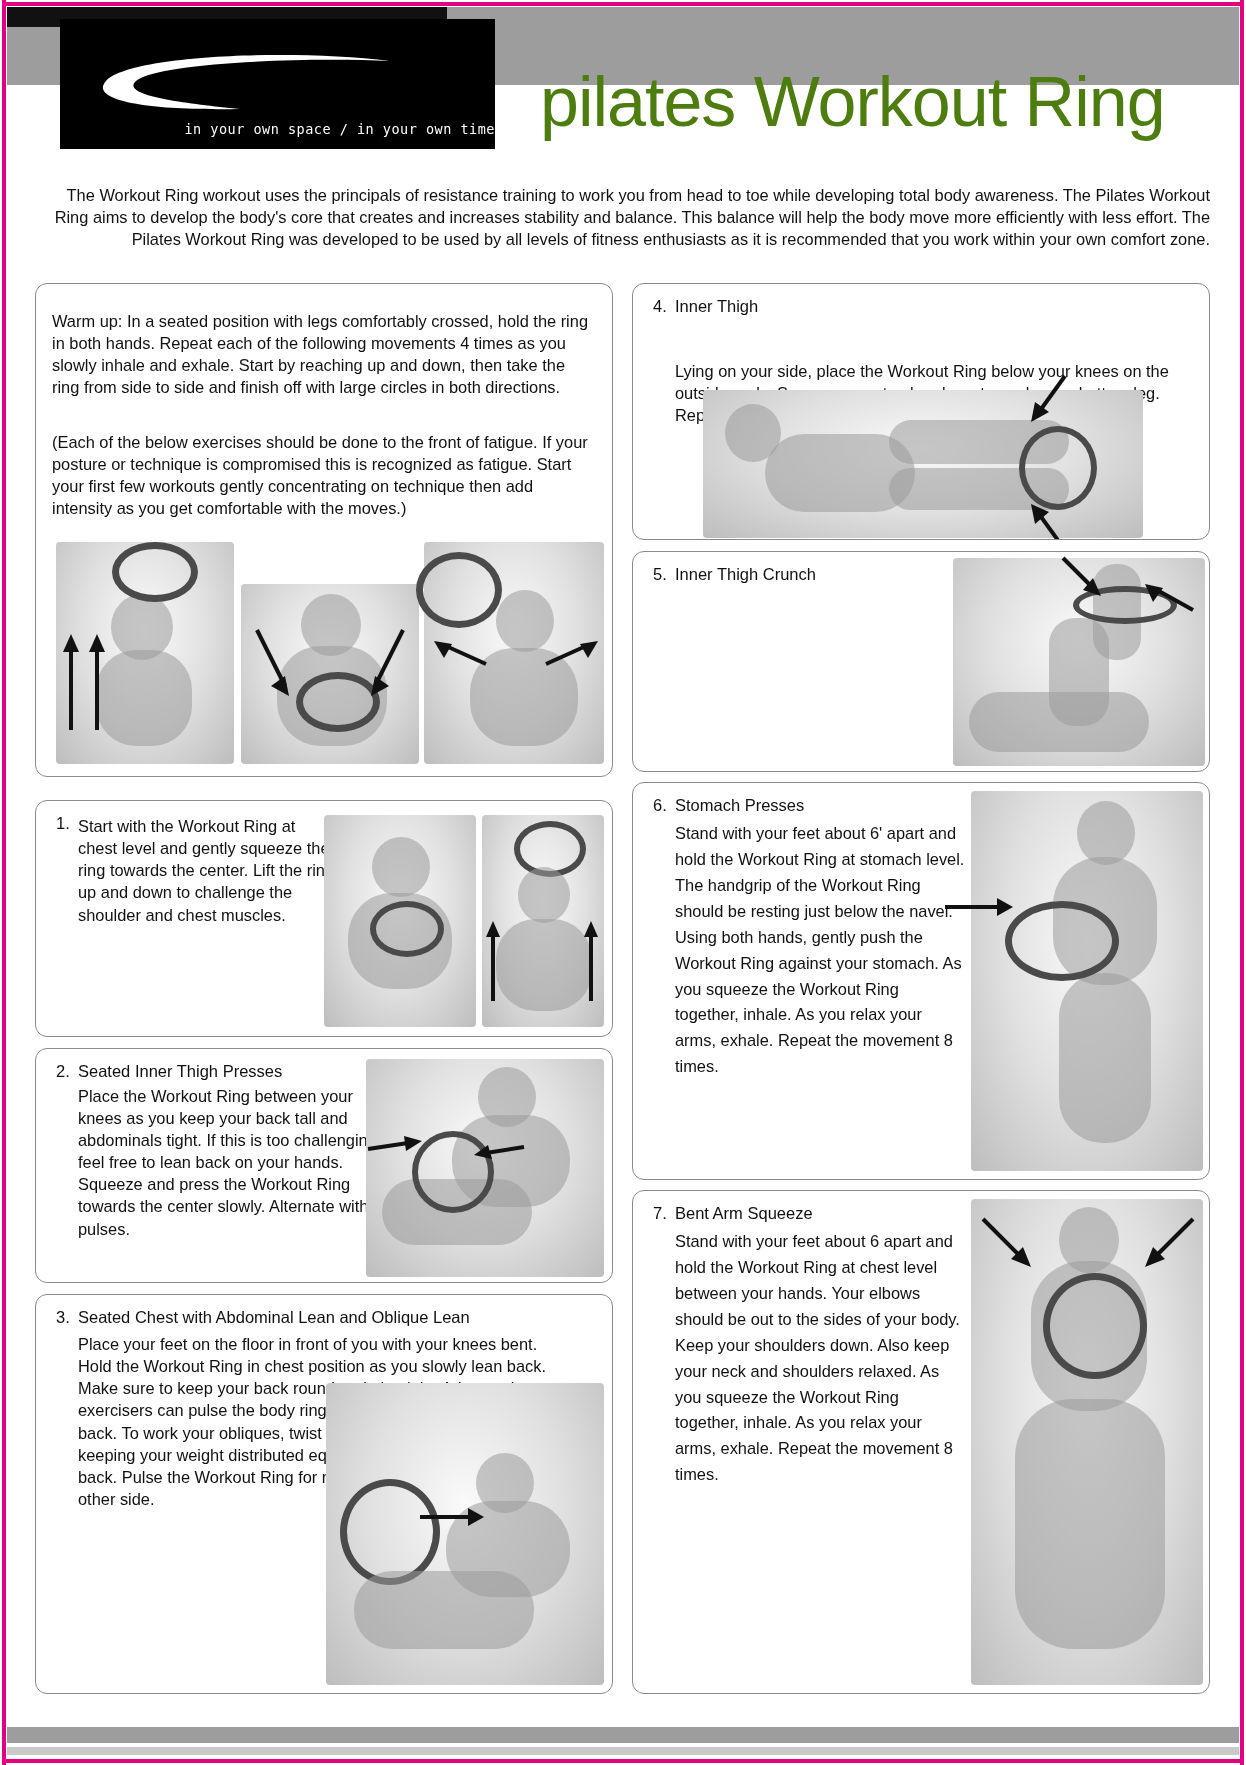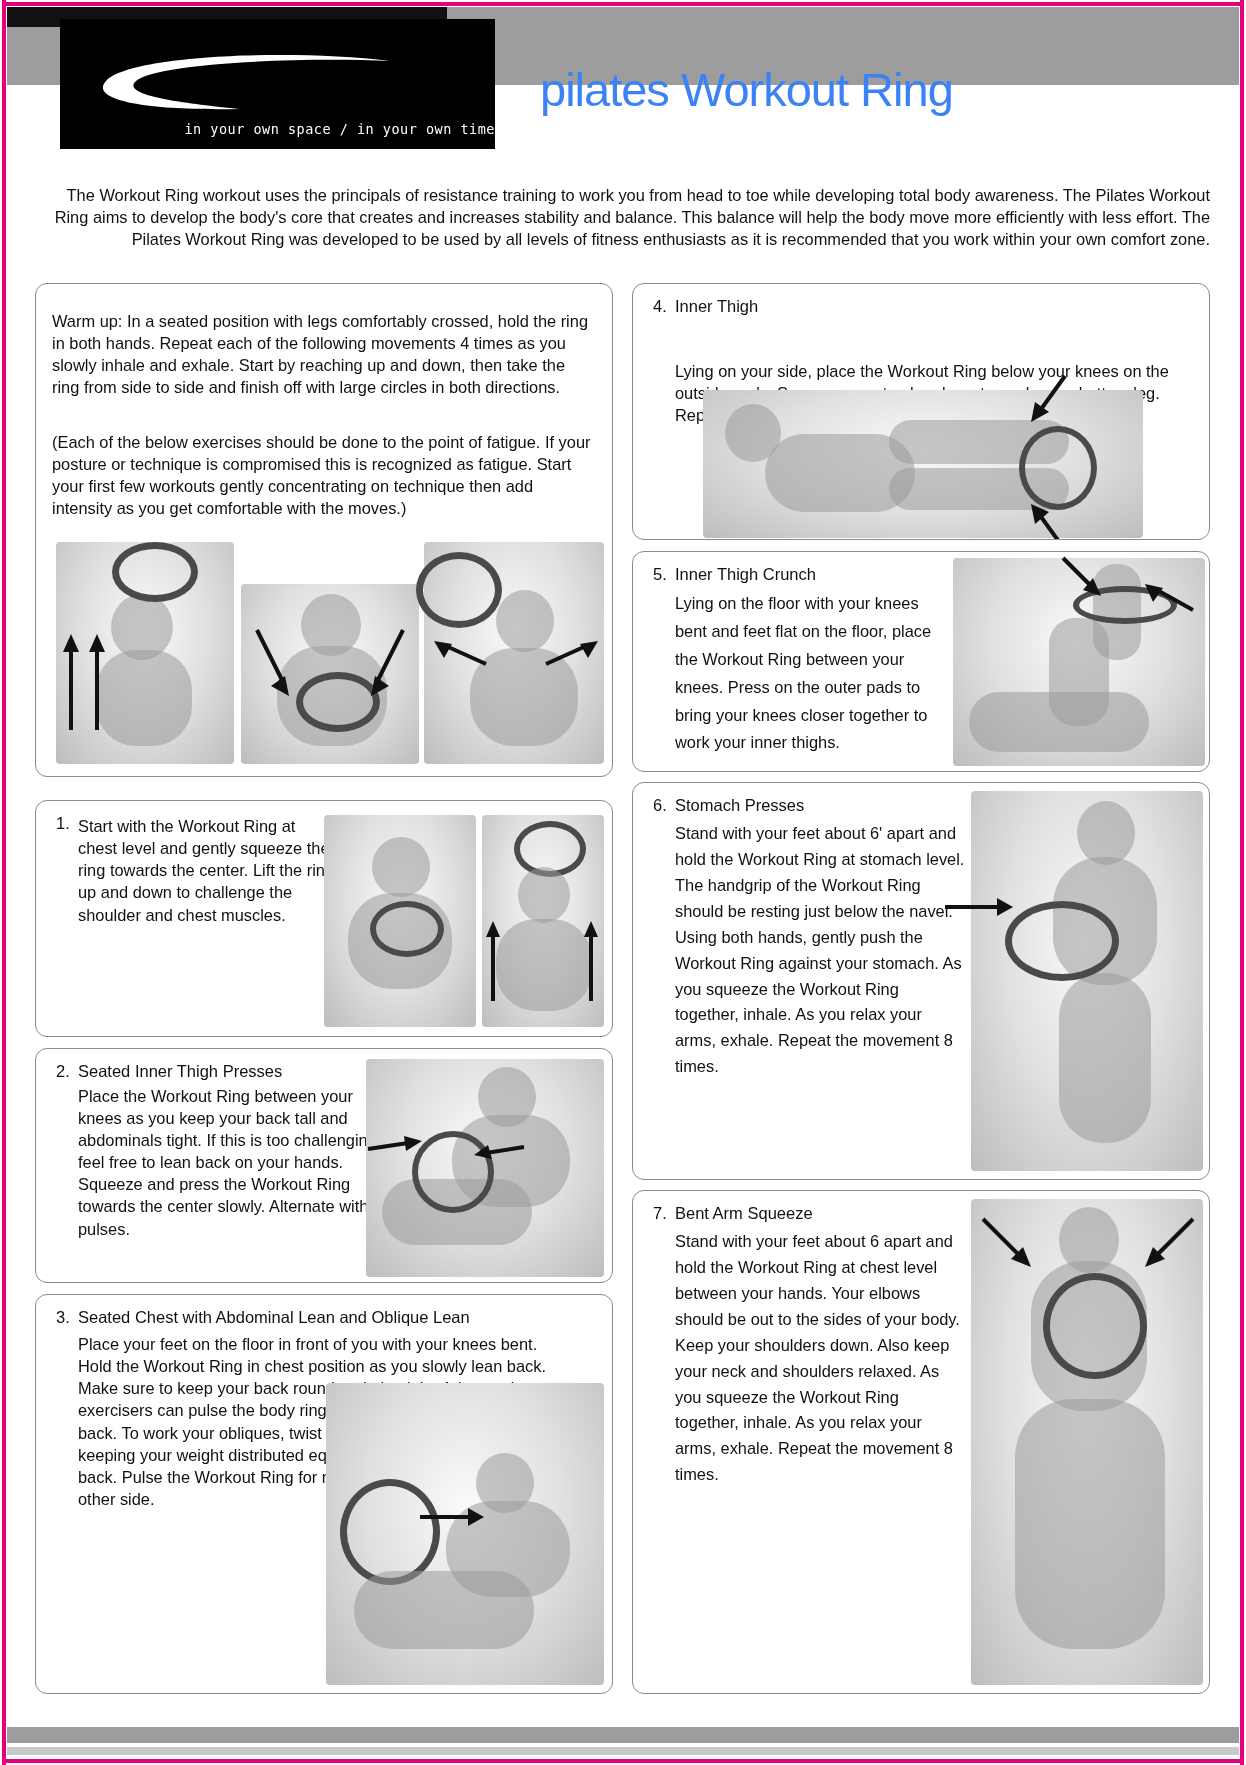--- a/index.html
+++ b/index.html
@@ -95,24 +95,24 @@
     text-align: right;
     color: #fff;
     font-family: "DejaVu Sans Mono", monospace;
     font-size: 13.5px;
     letter-spacing: 0.5px;
   }
   .title {
     position: absolute;
     left: 540px;
     top: 62px;
-    font-size: 47px;
+    font-size: 70px;
     font-weight: 400;
     letter-spacing: -1px;
-    color: #3b82f6;
+    color: #4d7c0f;
     white-space: nowrap;
   }
 
   
   .intro {
     position: absolute;
     left: 35px;
     top: 185px;
     width: 1175px;
     font-size: 16.4px;
@@ -210,21 +210,21 @@
     </svg>
     <div class="logo-tag">in your own space / in your own time</div>
   </div>
 
   <div class="title">pilates Workout Ring</div>
 
   <div class="intro">The Workout Ring workout uses the principals of resistance training to work you from head to toe while developing total body awareness. The Pilates Workout Ring aims to develop the body's core that creates and increases stability and balance. This balance will help the body move more efficiently with less effort. The Pilates Workout Ring was developed to be used by all levels of fitness enthusiasts as it is recommended that you work within your own comfort zone.</div>
 
   <div class="panel" style="left:35px; top:283px; width:578px; height:494px;">
     <div class="panel-body" style="position:absolute; left:16px; top:14px; width:540px;margin-top:12px;">Warm up: In a seated position with legs comfortably crossed, hold the ring in both hands.  Repeat each of the following movements 4 times as you slowly inhale and exhale.  Start by reaching up and down, then take the ring from side to side and finish off with large circles in both directions.</div>
-    <div class="panel-body" style="position:absolute; left:16px; top:147px; width:540px;">(Each of the below exercises should be done to the point of fatigue.  If your posture or technique is compromised this is recognized as fatigue. Start your first few workouts gently concentrating on technique then add intensity as you get comfortable with the moves.)</div>
+    <div class="panel-body" style="position:absolute; left:16px; top:147px; width:540px;">(Each of the below exercises should be done to the front of fatigue.  If your posture or technique is compromised this is recognized as fatigue. Start your first few workouts gently concentrating on technique then add intensity as you get comfortable with the moves.)</div>
 
     <div class="photo light" style="left:20px; top:258px; width:178px; height:222px;">
       <div class="figure-silhouette" style="left:55px; top:52px; width:62px; height:66px;"></div>
       <div class="figure-silhouette" style="left:40px; top:108px; width:96px; height:96px; border-radius:40px;"></div>
       <div class="ring" style="left:56px; top:0px; width:72px; height:46px;"></div>
       <svg class="arrow" style="position:absolute; left:4px; top:88px;" width="22" height="100">
         <path d="M11 100 L11 18" stroke="#111" stroke-width="4" fill="none"></path>
         <path d="M11 4 L19 22 L3 22 Z" fill="#111"></path>
       </svg>
       <svg class="arrow" style="position:absolute; left:30px; top:88px;" width="22" height="100">
@@ -348,21 +348,20 @@
         <path d="M2 2 L20 10 L6 22 Z" fill="#111"></path>
       </svg>
     </div>
   </div>
 
   <div class="panel" style="left:632px; top:551px; width:578px; height:221px;">
     <div class="num-block" style="position:absolute; left:20px; top:12px; width:300px;">
       <span class="num panel-title">5.</span>
       <div class="panel-title">Inner Thigh Crunch</div>
     </div>
-    <div class="panel-body" style="position:absolute; left:42px; top:38px; width:278px; line-height:1.7;">Lying on the floor with your knees bent and feet flat on the floor, place the Workout Ring between your knees. Press on the outer pads to bring your knees closer together to work your inner thighs.</div>
     <div class="photo light" style="left:320px; top:6px; width:252px; height:208px;">
       <div class="figure-silhouette" style="left:140px; top:6px; width:48px; height:96px; border-radius:22px;"></div>
       <div class="figure-silhouette" style="left:96px; top:60px; width:60px; height:108px; border-radius:26px;"></div>
       <div class="figure-silhouette" style="left:16px; top:134px; width:180px; height:60px; border-radius:30px;"></div>
       <div class="ring small" style="left:120px; top:28px; width:92px; height:26px;"></div>
       <svg class="arrow" style="position:absolute; left:104px; top:-4px;" width="50" height="46">
         <path d="M6 4 L34 32" stroke="#111" stroke-width="4" fill="none"></path>
         <path d="M44 42 L26 36 L36 24 Z" fill="#111"></path>
       </svg>
       <svg class="arrow" style="position:absolute; left:188px; top:22px;" width="56" height="42">

